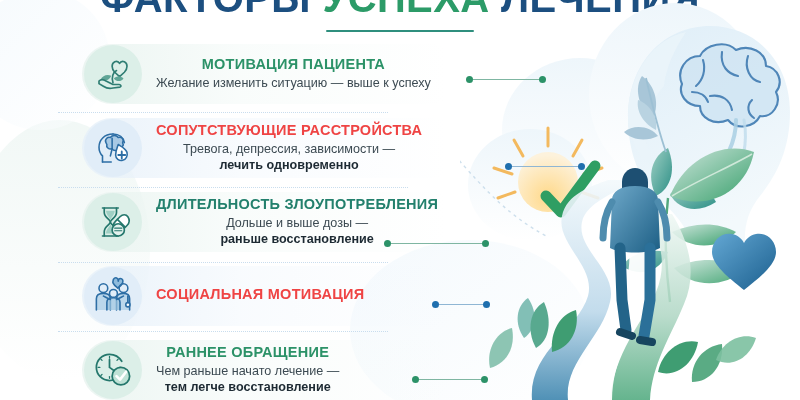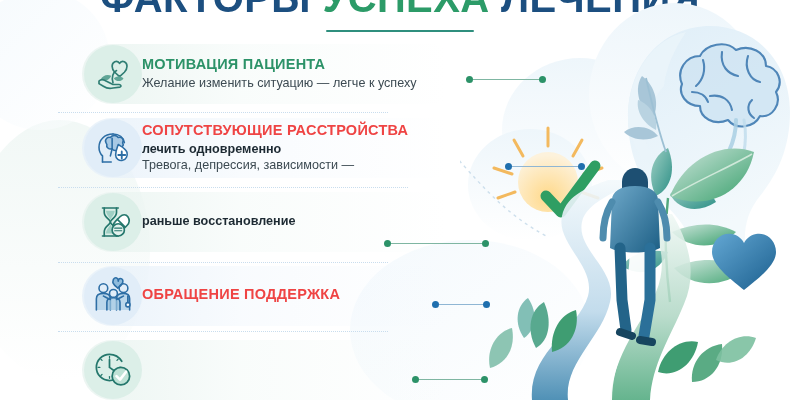--- a/index.html
+++ b/index.html
@@ -82,20 +82,22 @@
     display: flex;
     align-items: center;
     justify-content: center;
     background: #dcefe8;
   }
   .factor-row.blue .icon-badge { background: #e1edf8; }
 
   .texts {
     position: relative;
     z-index: 1;
+    margin-left: 14px;
+    text-align: center;
   }
   .factor-title {
     font-size: 14.5px;
     font-weight: bold;
     letter-spacing: 0.25px;
     line-height: 1.15;
     color: #2c9268;
     margin-bottom: 3px;
     white-space: nowrap;
   }
@@ -355,21 +357,21 @@
           <path d="M24 34 C22 28 24 22 28 20"></path>
           <path d="M22 26 C17 24 12 26 10 30 C15 33 20 31 22 26 Z" fill="#5fa596" stroke="none"></path>
           <path d="M25 22 C24 17 27 12 32 11 C32 17 29 21 25 22 Z" fill="#5fa596" stroke="none" opacity="0.0"></path>
           <path d="M25 29 C28 26 33 26 36 29 C33 33 28 33 25 29 Z" fill="#5fa596" stroke="none"></path>
           <path d="M8 32 C10 30 13 30 16 32 L24 36 L31 36 C33 36 34 38 32 39 L24 40
                    C20 41 16 40 13 38 L8 35 Z"></path>
         </svg>
       </div>
       <div class="texts">
         <div class="factor-title">МОТИВАЦИЯ ПАЦИЕНТА</div>
-        <div class="factor-desc">Желание изменить ситуацию — легче к успеху</div>
+        <div class="factor-desc">Желание изменить ситуацию — выше к успеху</div>
       </div>
     </div>
 
     <div class="factor-row blue">
       <div class="row-pill"></div>
       <div class="icon-badge">
         <svg width="42" height="42" viewBox="0 0 48 48" fill="none" stroke="#2d6ea5" stroke-width="1.8" stroke-linecap="round" stroke-linejoin="round">
           <path d="M24 8 C14 8 8 15 8 23 C8 28 10 31 12 33 L12 40"></path>
           <path d="M12 40 L22 40"></path>
           <path d="M24 8 C31 8 36 12 37 18"></path>
@@ -378,42 +380,44 @@
                    C19 26 16 23 17 20 Z" fill="#a8c9e4" stroke="#2d6ea5"></path>
           <path d="M23 13 L23 25"></path>
           <path d="M23 25 L21 33"></path>
           <path d="M30 20 C33 22 38 24 40 29 C41 33 39 37 35 38
                    C31 39 27 36 27 32 C27 27 29 23 30 20 Z" fill="#ffffff" stroke="#2d6ea5"></path>
           <path d="M34 28 L34 36 M30 32 L38 32" stroke="#2d6ea5" stroke-width="2.1"></path>
         </svg>
       </div>
       <div class="texts">
         <div class="factor-title">СОПУТСТВУЮЩИЕ РАССТРОЙСТВА</div>
+        <div class="factor-desc">Тревога, депрессия, зависимости —</div>
         <div class="factor-desc"><b>лечить одновременно</b></div>
-        <div class="factor-desc">Тревога, депрессия, зависимости —</div>
       </div>
     </div>
 
     <div class="factor-row teal">
       <div class="row-pill"></div>
       <div class="icon-badge">
         <svg width="42" height="42" viewBox="0 0 48 48" fill="none" stroke="#24776c" stroke-width="1.9" stroke-linecap="round" stroke-linejoin="round">
           <path d="M12 8 L30 8 M12 40 L30 40"></path>
           <path d="M14 8 L14 13 C14 19 21 21 21 24 C21 27 14 29 14 35 L14 40"></path>
           <path d="M28 8 L28 13 C28 19 21 21 21 24 C21 27 28 29 28 35 L28 40"></path>
           <path d="M16 11 L26 11 C26 16 21 19 21 22 C21 19 16 16 16 11 Z" fill="#9fd0c4" stroke="none"></path>
           <path d="M16 37 L26 37 C26 32 21 29 21 26 C21 29 16 32 16 37 Z" fill="#9fd0c4" stroke="none"></path>
           <path d="M32 18 C35 15 39 15 41 18 C43 21 43 25 40 28 L35 33
                    C32 36 28 36 26 33 C24 30 24 26 27 23 Z" fill="#ffffff" stroke="#24776c"></path>
           <path d="M29 21 L37 29"></path>
           <circle cx="30" cy="33" r="7" fill="#e4f2ee" stroke="#24776c"></circle>
           <path d="M26 31 L34 31 M26 34 L34 34" stroke-width="1.4"></path>
         </svg>
       </div>
       <div class="texts">
+        <div class="factor-title">ДЛИТЕЛЬНОСТЬ ЗЛОУПОТРЕБЛЕНИЯ</div>
+        <div class="factor-desc">Дольше и выше дозы —</div>
         <div class="factor-desc"><b>раньше восстановление</b></div>
       </div>
     </div>
 
     <div class="factor-row blue">
       <div class="row-pill"></div>
       <div class="icon-badge">
         <svg width="42" height="42" viewBox="0 0 48 48" fill="none" stroke="#2d6ea5" stroke-width="1.8" stroke-linecap="round" stroke-linejoin="round">
           <path d="M24 7 C24 4 27 2 29 4 C30 5 30 6 30 7 C30 5.5 31 4 32.5 4
                    C34.5 4 36 6 35 9 C34 11.5 30 14.5 29.5 15 C29 14.5 25 11.5 24 9
@@ -424,21 +428,21 @@
           <path d="M43 40 L43 27 C43 23 40 21 36 21 C31 21 28 23 28 27 L28 40" fill="#9cc4e0" fill-opacity="0.55"></path>
           <circle cx="24.5" cy="21" r="4.5"></circle>
           <path d="M17 40 L17 31 C17 28 20 26 24.5 26 C29 26 32 28 32 31 L32 40" fill="#9cc4e0" fill-opacity="0.7"></path>
           <path d="M21 28 C18 27 15 25 13 24"></path>
           <path d="M28 28 C31 27 34 25 36 24"></path>
           <path d="M41 24 L41 32" stroke-width="2"></path>
           <circle cx="41" cy="34" r="2.4" fill="#ffffff"></circle>
         </svg>
       </div>
       <div class="texts">
-        <div class="factor-title">ОБРАЩЕНИЕ ПОДДЕРЖКА</div>
+        <div class="factor-title">СОЦИАЛЬНАЯ МОТИВАЦИЯ</div>
       </div>
     </div>
 
     <div class="factor-row">
       <div class="row-pill"></div>
       <div class="icon-badge">
         <svg width="42" height="42" viewBox="0 0 48 48" fill="none" stroke="#24776c" stroke-width="2" stroke-linecap="round" stroke-linejoin="round">
           <path d="M34 14 C31 9 25.5 6 20 6 C11.7 6 5 12.7 5 21 C5 29.3 11.7 36 20 36
                    C22 36 24 35.6 25.6 34.9"></path>
           <path d="M20 12 L20 21 L27 26"></path>
@@ -449,16 +453,21 @@
             <line x1="7" y1="21" x2="9" y2="21"></line>
             <line x1="28.5" y1="13" x2="29.8" y2="11.7"></line>
             <line x1="28.5" y1="29" x2="29.8" y2="30.3"></line>
             <line x1="11.5" y1="29" x2="10.2" y2="30.3"></line>
             <line x1="11.5" y1="13" x2="10.2" y2="11.7"></line>
           </g>
           <circle cx="33" cy="31" r="10" fill="#bfe2d6" stroke="#24776c"></circle>
           <path d="M28 31 L32 35 L39 26" stroke="#ffffff" stroke-width="3"></path>
         </svg>
       </div>
+      <div class="texts">
+        <div class="factor-title">РАННЕЕ ОБРАЩЕНИЕ</div>
+        <div class="factor-desc">Чем раньше начато лечение —</div>
+        <div class="factor-desc"><b>тем легче восстановление</b></div>
+      </div>
     </div>
 
   </div>
 </div>
 
 </body></html>

